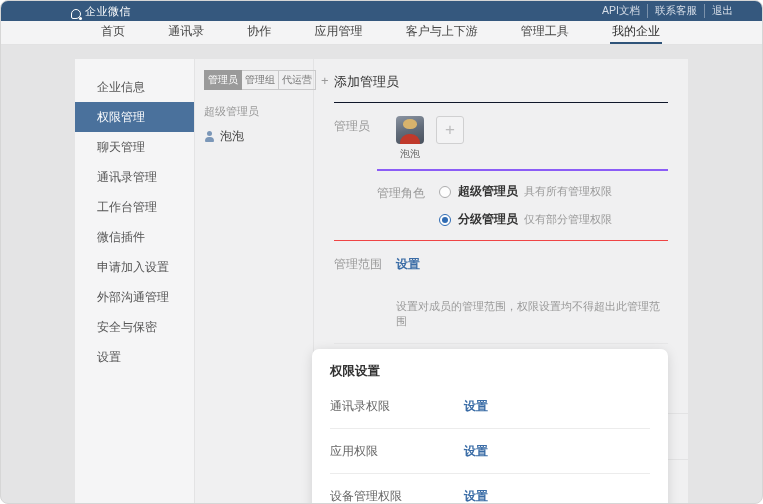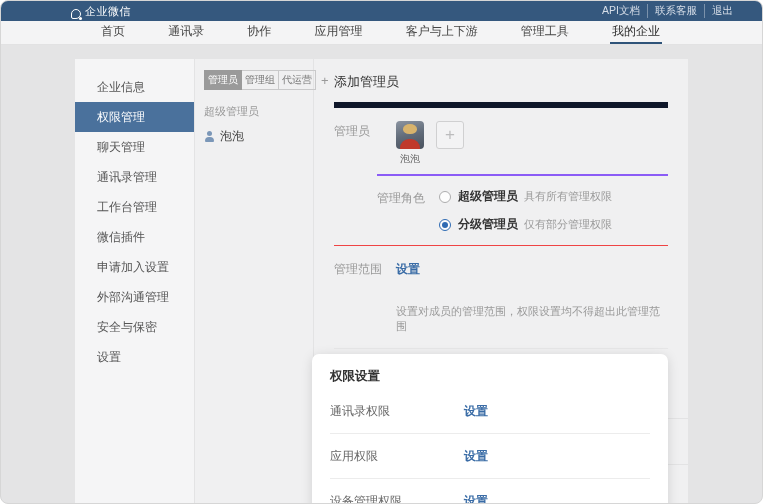--- a/index.html
+++ b/index.html
@@ -48,21 +48,21 @@
   .group-label { font-size:11px; color:#999; margin-top:14px; }
   .member-row { display:flex; align-items:center; margin-top:9px; cursor:pointer; }
   .person-icon { width:11px; height:11px; position:relative; margin-right:5px; display:inline-block; }
   .person-icon::before { content:""; position:absolute; top:0; left:3px; width:5px; height:5px;
     background:#7b97b8; border-radius:50%; }
   .person-icon::after { content:""; position:absolute; bottom:0; left:1px; width:9px; height:5px;
     background:#7b97b8; border-radius:4px 4px 1px 1px; }
   .member-name { font-size:12px; color:#444; }
   
   .main { flex:1; padding:14px 20px 0 20px; position:relative; }
-  .main-title { font-size:13px; color:#333; padding-bottom:11px; border-bottom:6px solid #0f172a; }
+  .main-title { font-size:13px; color:#333; padding-bottom:11px; border-bottom:1px solid #0f172a; }
   .row { display:flex; }
   .row-label { width:62px; font-size:12px; color:#999; flex-shrink:0; padding-top:2px; }
   .admin-row { padding:13px 0 8px; }
   .avatar-wrap { display:flex; gap:12px; }
   .avatar-item { text-align:center; cursor:pointer; }
   .avatar { width:28px; height:28px; border-radius:4px; position:relative; overflow:hidden;
     background:linear-gradient(165deg,#8b94a1 0%,#616b79 50%,#49515d 100%); }
   .avatar::after { content:""; position:absolute; bottom:-5px; left:4px; width:20px; height:15px;
     background:#c0392b; border-radius:9px 9px 0 0; }
   .avatar::before { content:""; position:absolute; top:3px; left:7px; width:14px; height:10px;

